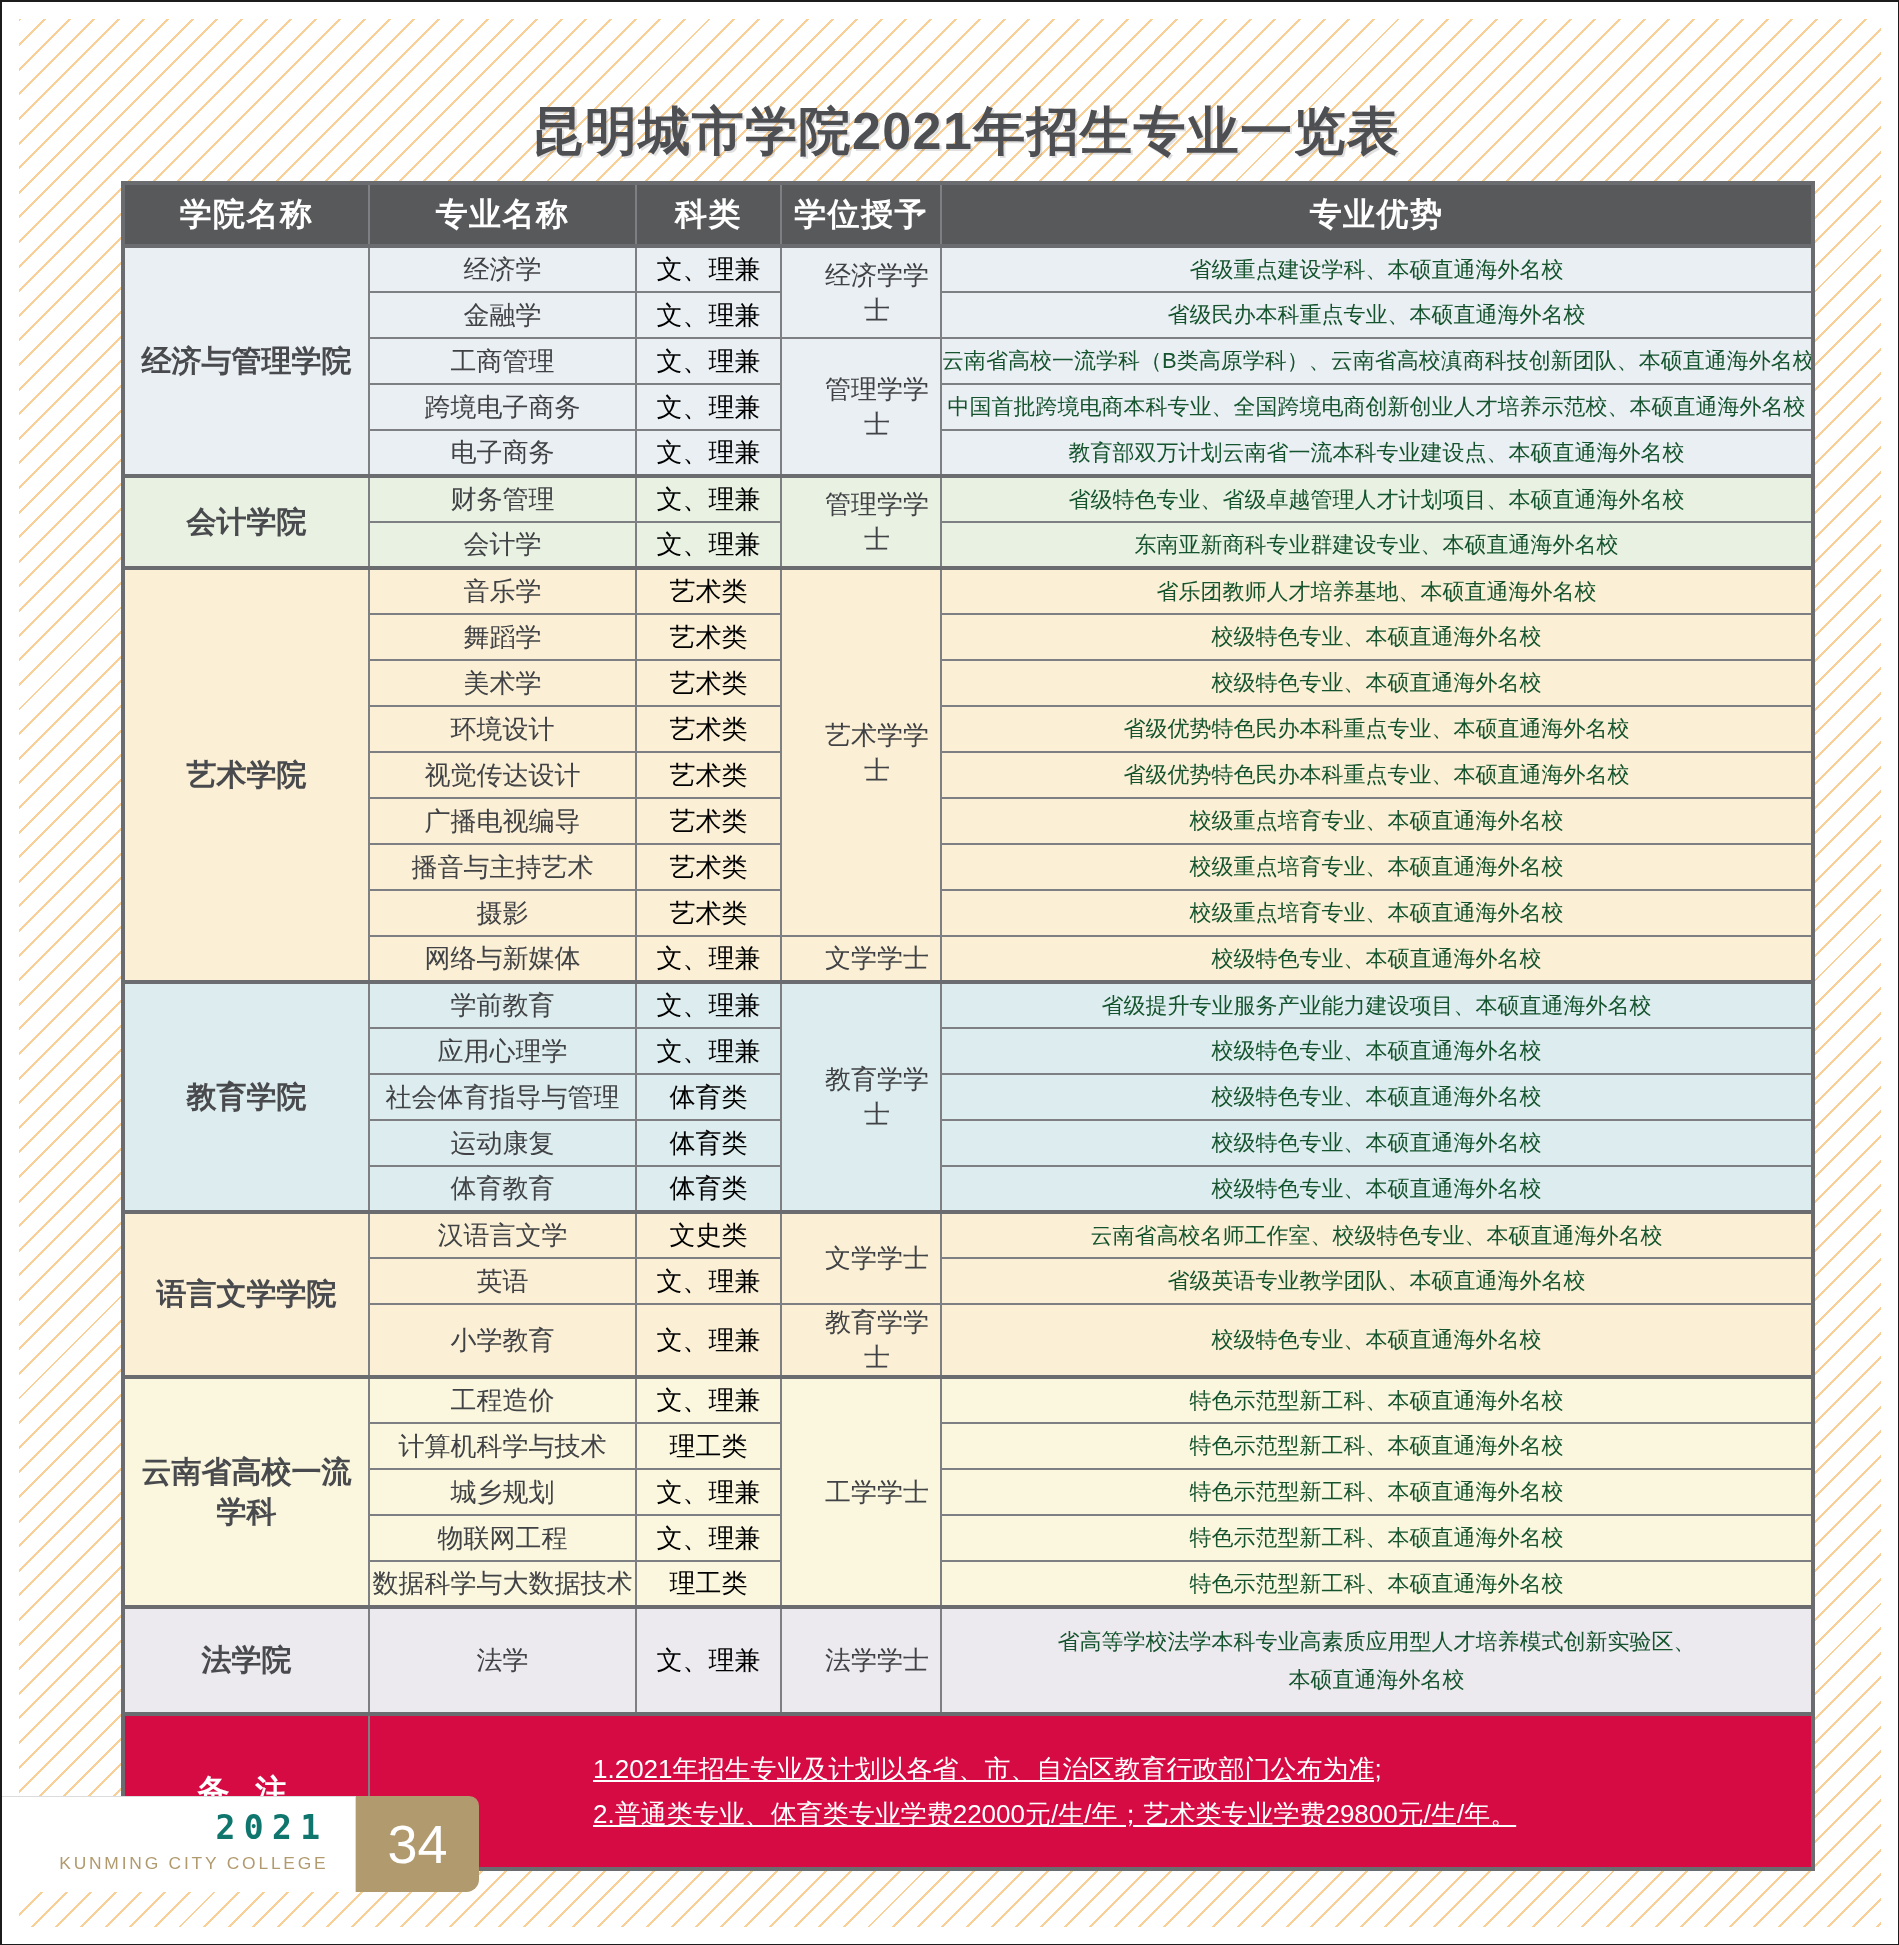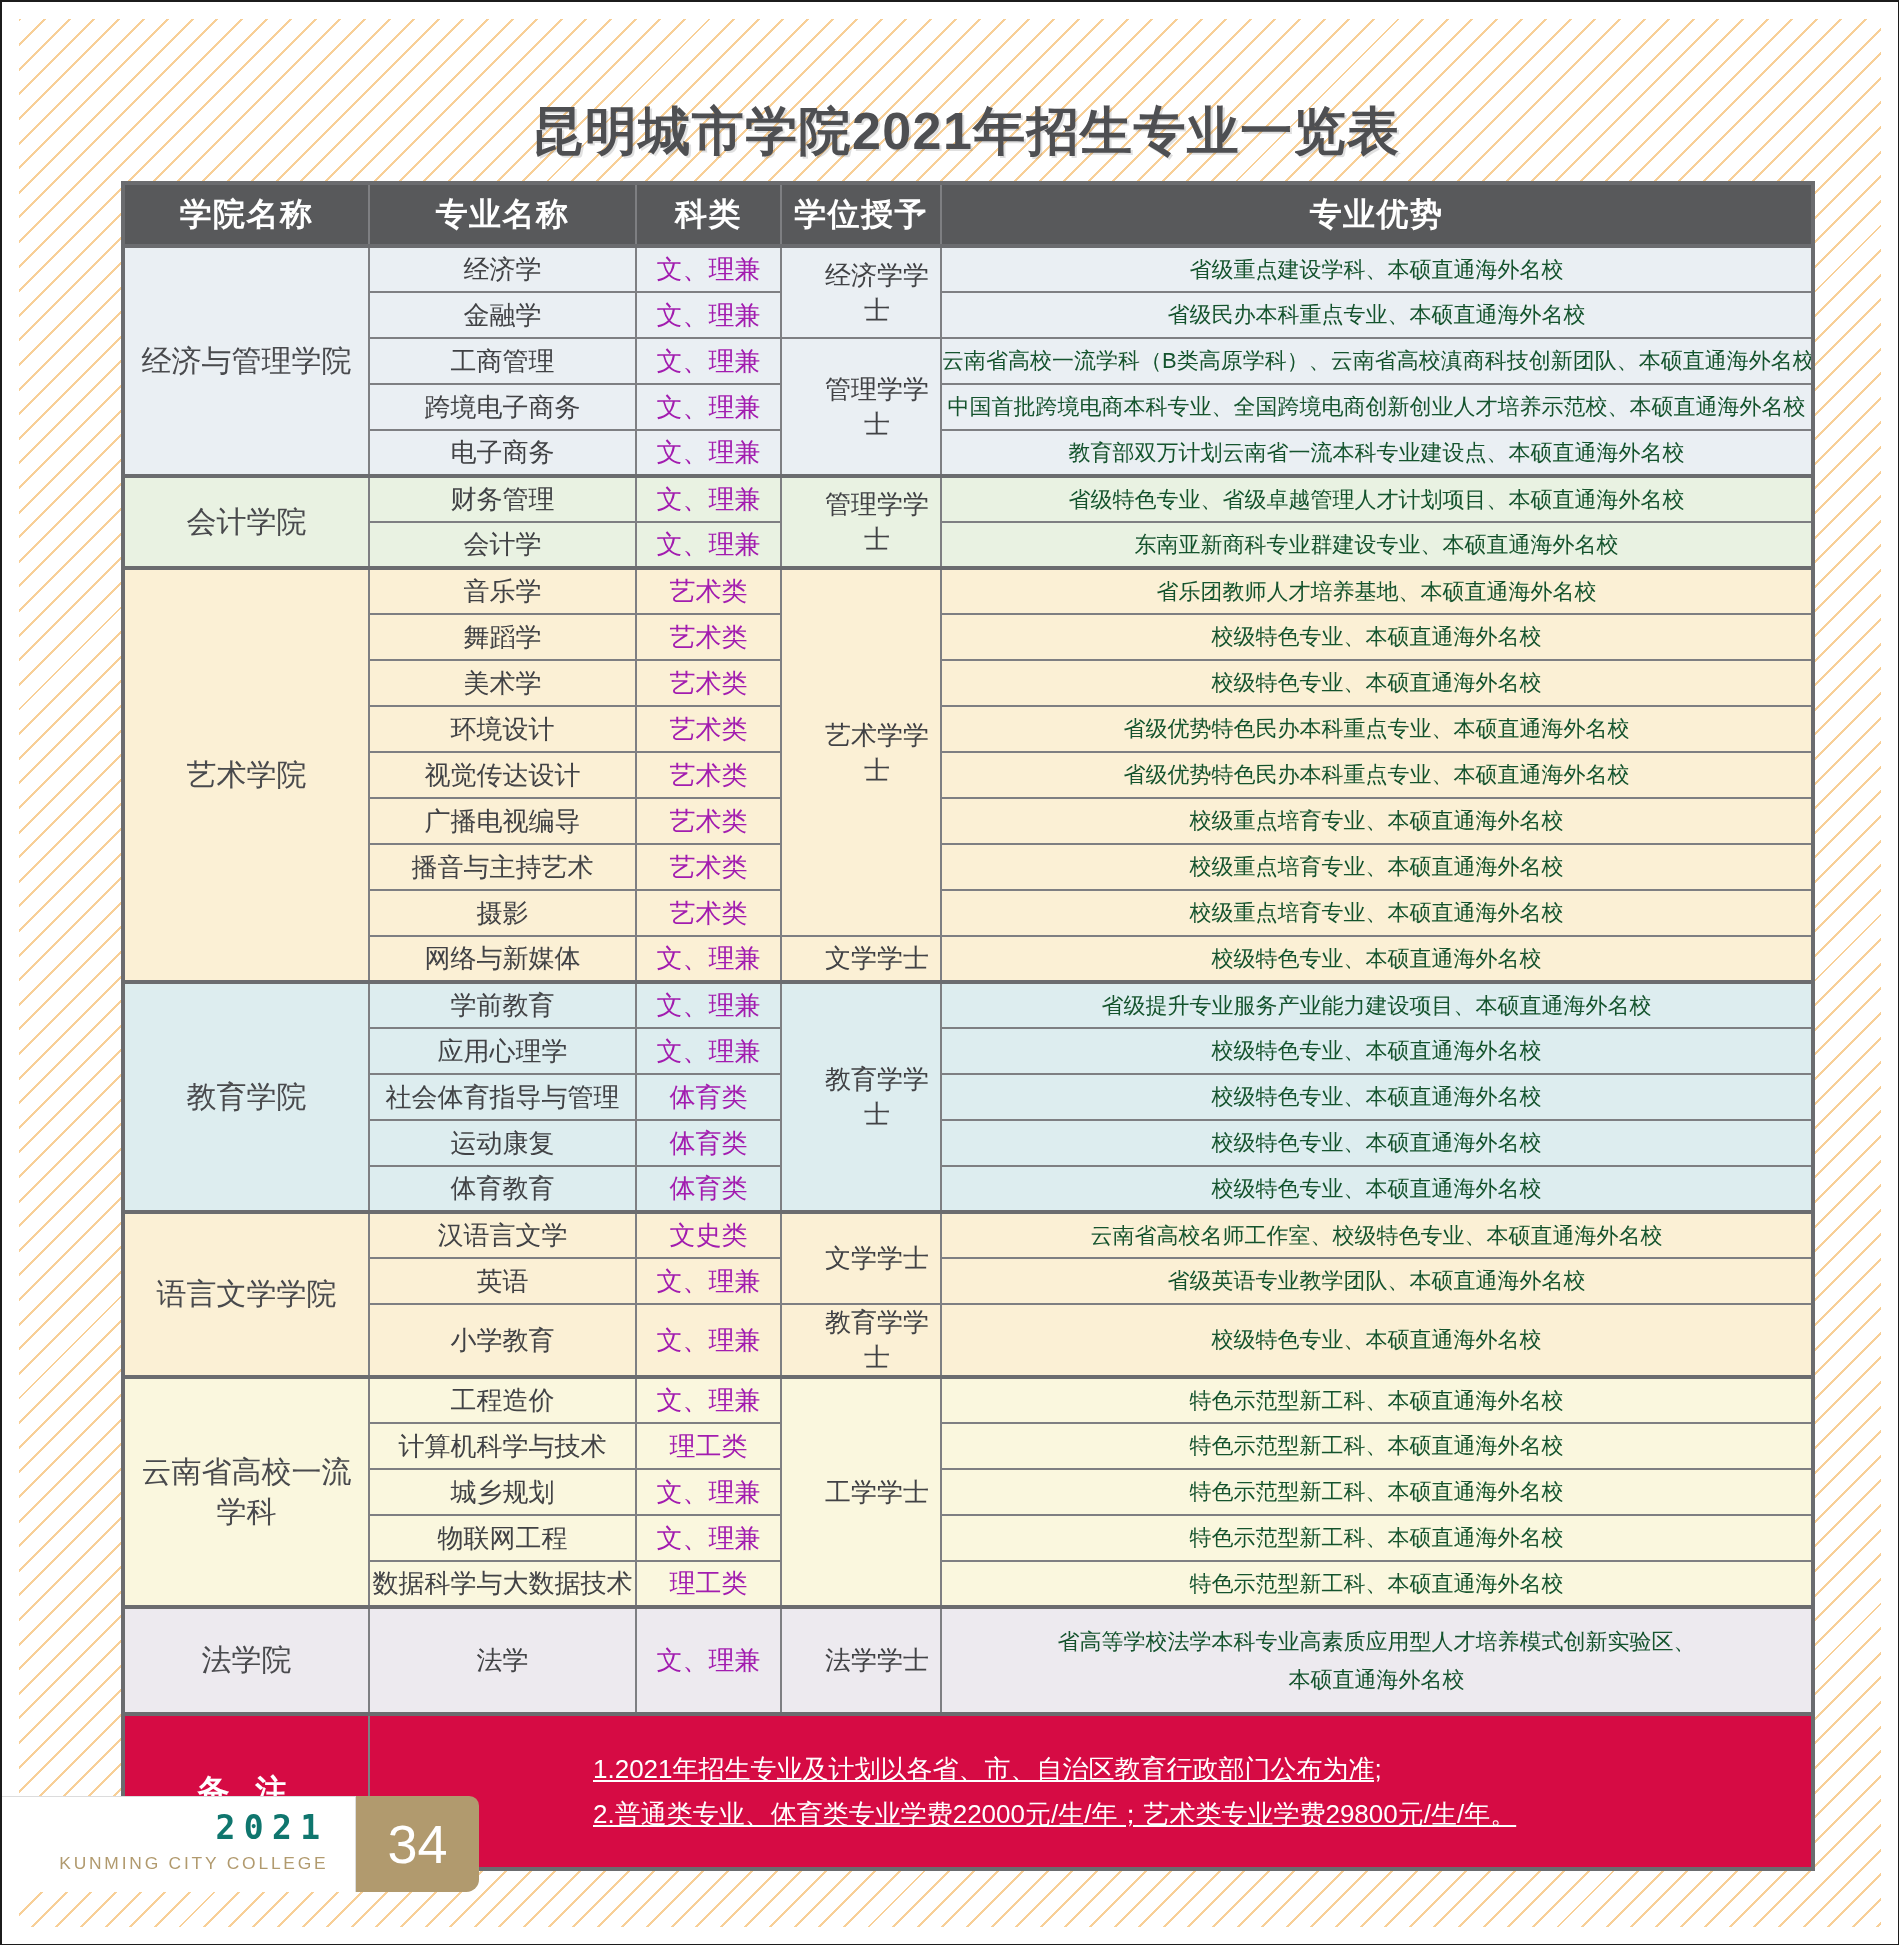--- a/index.html
+++ b/index.html
@@ -11,23 +11,23 @@
     font-size:52px;font-weight:bold;color:#4e4f52;letter-spacing:1.4px;
     text-shadow:2.1px 2.1px 0 rgba(0,0,0,0.12);}
   table.admissions{position:absolute;left:119px;top:179px;width:1690px;
     border-collapse:collapse;table-layout:fixed;border:4.2px solid #6b6c6f;}
   th,td{border:2.1px solid #7e7f82;text-align:center;vertical-align:middle;padding:0;box-sizing:border-box;}
   thead th{background:#58595b;color:#ffffff;font-size:32px;font-weight:bold;height:63px;border-bottom:4.2px solid #6b6c6f;letter-spacing:1.4px;}
   tbody tr{height:46px;}
   tr.sec-start>td{border-top:4.9px solid #6b6c6f;}
   tr.law-row{height:107px;}
   tr.note-row{height:155px;}
-  .college{font-weight:normal;font-size:30px;color:#494a4d;line-height:1.35;padding:0 7px;}
+  .college{font-weight:bold;font-size:30px;color:#494a4d;line-height:1.35;padding:0 7px;}
   .major{font-size:26px;color:#414245;}
-  .cat{font-size:26px;color:#a21caf;}
+  .cat{font-size:26px;color:#000000;}
   .deg{font-size:26px;color:#414245;padding-left:32px;}
   .adv{font-size:22px;color:#14532d;white-space:nowrap;overflow:hidden;}
   .adv.wrap{white-space:normal;padding:0 108px;line-height:1.7;margin-left:36px;}
   
   tr.bg0 td{background:#eaeff3;} 
   tr.bg1 td{background:#e9f2e2;}
   tr.bg2 td{background:#fbf0d5;}
   tr.bg3 td{background:#ddedef;}
   tr.bg4 td{background:#fbf0d5;}
   tr.bg5 td{background:#faf7de;}

